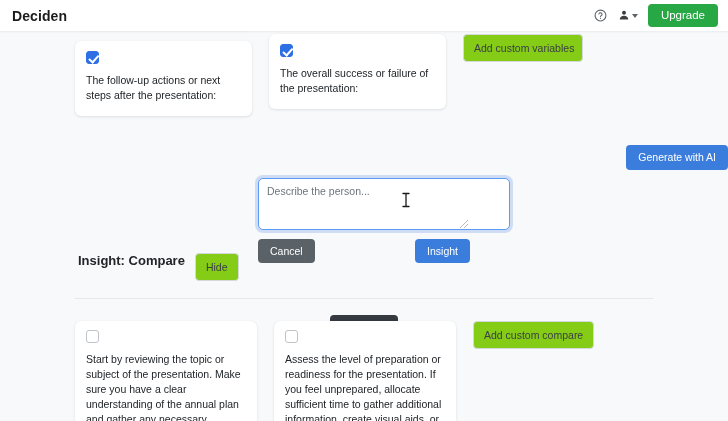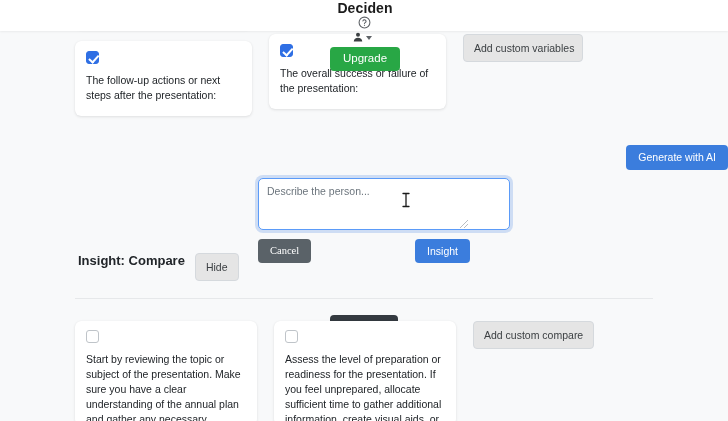--- a/index.html
+++ b/index.html
@@ -13,21 +13,20 @@
   .app { position: relative; width: 728px; height: 421px; overflow: hidden; background: #f8f9fa; }
 
   
   .header {
     position: absolute; top: 0; left: 0; right: 0; height: 31px;
     background: #ffffff;
     display: flex; align-items: center;
     padding: 0 10px 0 12px;
     z-index: 50;
     box-shadow: 0 1px 2px rgba(0,0,0,0.06);
-    flex-direction: column;
   }
   .brand { font-size: 14px; font-weight: bold; letter-spacing: .1px; color: #1b1b1b; }
   .header-spacer { flex: 1; }
   .hdr-icon {
     width: 22px; height: 22px; display: flex; align-items: center; justify-content: center;
     color: #5f6368; margin-right: 2px;
   }
   .hdr-user { display: flex; align-items: center; gap: 2px; margin: 0 10px 0 4px; color: #3c4043; }
   .caret {
     width: 0; height: 0; border-left: 3.5px solid transparent; border-right: 3.5px solid transparent;
@@ -63,21 +62,21 @@
   }
   .cb.checked { background: #2f6fe4; border: 1px solid #2f6fe4; position: relative; }
   .cb.checked::after {
     content: ""; position: absolute; left: 3.5px; top: 1px;
     width: 4px; height: 7.5px; border: solid #fff; border-width: 0 2px 2px 0;
     transform: rotate(42deg);
   }
   .cb.unchecked { background: #fff; border: 1px solid #bfc4c9; }
 
   .btn-outline {
-    background: #e5e5e5; border: 1px solid #d5d9dd; border-radius: 4px;
+    background: #84cc16; border: 1px solid #d5d9dd; border-radius: 4px;
     font-size: 10.5px; color: #3c4043; padding: 7px 10px;
     font-family: "Liberation Sans", sans-serif; cursor: pointer; white-space: nowrap;
   }
 
   
   .ai-block { position: absolute; left: 0; top: 145px; width: 728px; }
   .ai-center { display: flex; justify-content: flex-end; }
   .btn-primary {
     background: #3b7ddd; border: none; border-radius: 4px; color: #fff;
     font-size: 10.5px; padding: 7px 12px; cursor: pointer;
@@ -101,21 +100,21 @@
       linear-gradient(135deg, transparent 0 45%, #b9bdc2 45% 55%, transparent 55% 100%),
       linear-gradient(135deg, transparent 0 70%, #b9bdc2 70% 80%, transparent 80% 100%);
   }
   .ai-actions {
     width: 212px; margin: 9px auto 0 auto;
     display: flex; justify-content: space-between;
   }
   .btn-dark {
     background: #5a6268; border: none; border-radius: 4px; color: #fff;
     font-size: 10.5px; padding: 6px 12px; cursor: pointer;
-    font-family: Liberation Serif, serif; line-height: 1;
+    font-family: Liberation Sans, sans-serif; line-height: 1;
   }
 
   
   .insight { position: absolute; left: 0; top: 253px; width: 728px; }
   .insight-head { display: flex; gap: 10px; padding-left: 78px; }
   .insight-title { font-size: 13px; font-weight: bold; color: #212529; }
   .divider { margin: 17px 75px 0 75px; border-top: 1px solid #e6e8ea; }
 
   .analyze-row { display: flex; justify-content: center; margin-top: 16px; }
   .btn-analyze {

